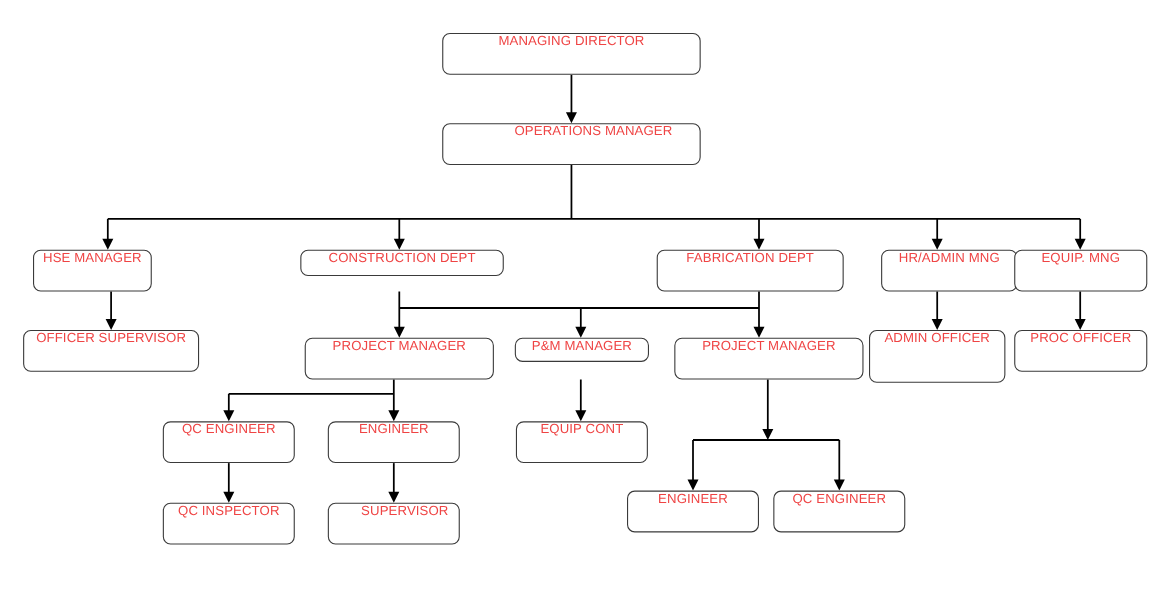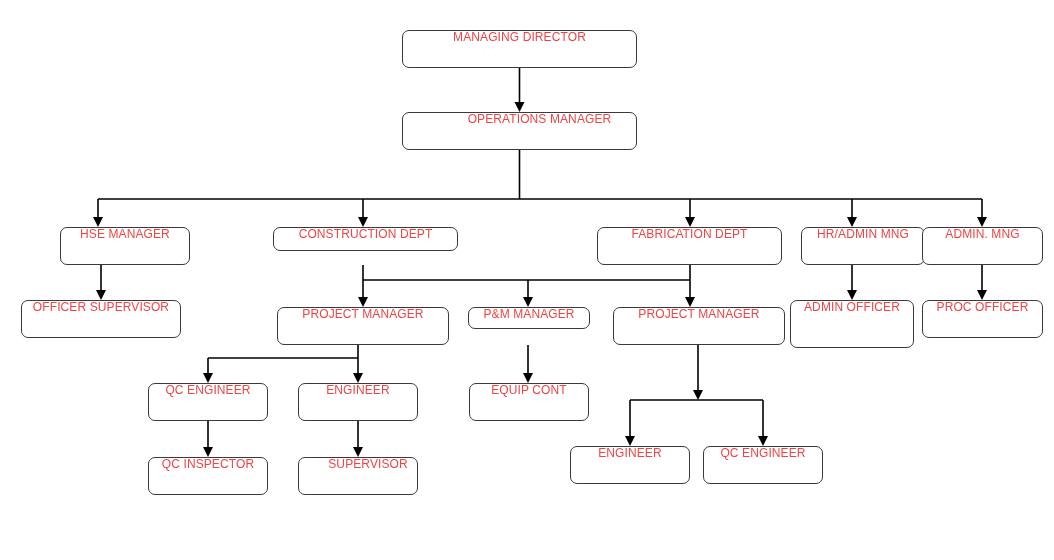--- a/index.html
+++ b/index.html
@@ -98,34 +98,34 @@
       </g>
   </svg>
 
   <div id="node-layer">
       <div class="node-box" style="left: 402px; top: 30px; width: 235px; height: 38px; border-color: rgb(58, 58, 58); background: rgb(255, 255, 255);">
         <span>MANAGING DIRECTOR</span>
       </div>
       <div class="node-box" style="left: 402px; top: 112px; width: 235px; height: 38px; border-color: rgb(58, 58, 58); background: rgb(255, 255, 255); padding-left: 40px;">
         <span>OPERATIONS MANAGER</span>
       </div>
-      <div class="node-box" style="left: 60px; top: 227px; width: 130px; height: 38px; border-color: rgb(58, 58, 58); background: rgb(255, 255, 255);">
+      <div class="node-box" style="left: 30px; top: 227px; width: 108px; height: 38px; border-color: rgb(58, 58, 58); background: rgb(255, 255, 255);">
         <span>HSE MANAGER</span>
       </div>
       <div class="node-box" style="left: 273px; top: 227px; width: 185px; height: 24px; border-color: rgb(58, 58, 58); background: rgb(255, 255, 255);">
         <span>CONSTRUCTION DEPT</span>
       </div>
-      <div class="node-box" style="left: 597px; top: 227px; width: 185px; height: 38px; border-color: rgb(58, 58, 58); background: rgb(255, 255, 255);">
+      <div class="node-box" style="left: 597px; top: 227px; width: 170px; height: 38px; border-color: rgb(58, 58, 58); background: rgb(255, 255, 255);">
         <span>FABRICATION DEPT</span>
       </div>
       <div class="node-box" style="left: 790px; top: 227px; width: 124px; height: 38px; border-color: rgb(58, 58, 58); background: rgb(255, 255, 255); margin-left: 11px;">
         <span>HR/ADMIN MNG</span>
       </div>
       <div class="node-box" style="left: 922px; top: 227px; width: 121px; height: 38px; border-color: rgb(58, 58, 58); background: rgb(255, 255, 255);">
-        <span>ADMIN. MNG</span>
+        <span>EQUIP. MNG</span>
       </div>
       <div class="node-box" style="left: 21px; top: 300px; width: 160px; height: 38px; border-color: rgb(58, 58, 58); background: rgb(255, 255, 255);">
         <span>OFFICER SUPERVISOR</span>
       </div>
       <div class="node-box" style="left: 277px; top: 307px; width: 172px; height: 38px; border-color: rgb(58, 58, 58); background: rgb(255, 255, 255);">
         <span>PROJECT MANAGER</span>
       </div>
       <div class="node-box" style="left: 468px; top: 307px; width: 122px; height: 22px; border-color: rgb(58, 58, 58); background: rgb(255, 255, 255);">
         <span>P&amp;M MANAGER</span>
       </div>

